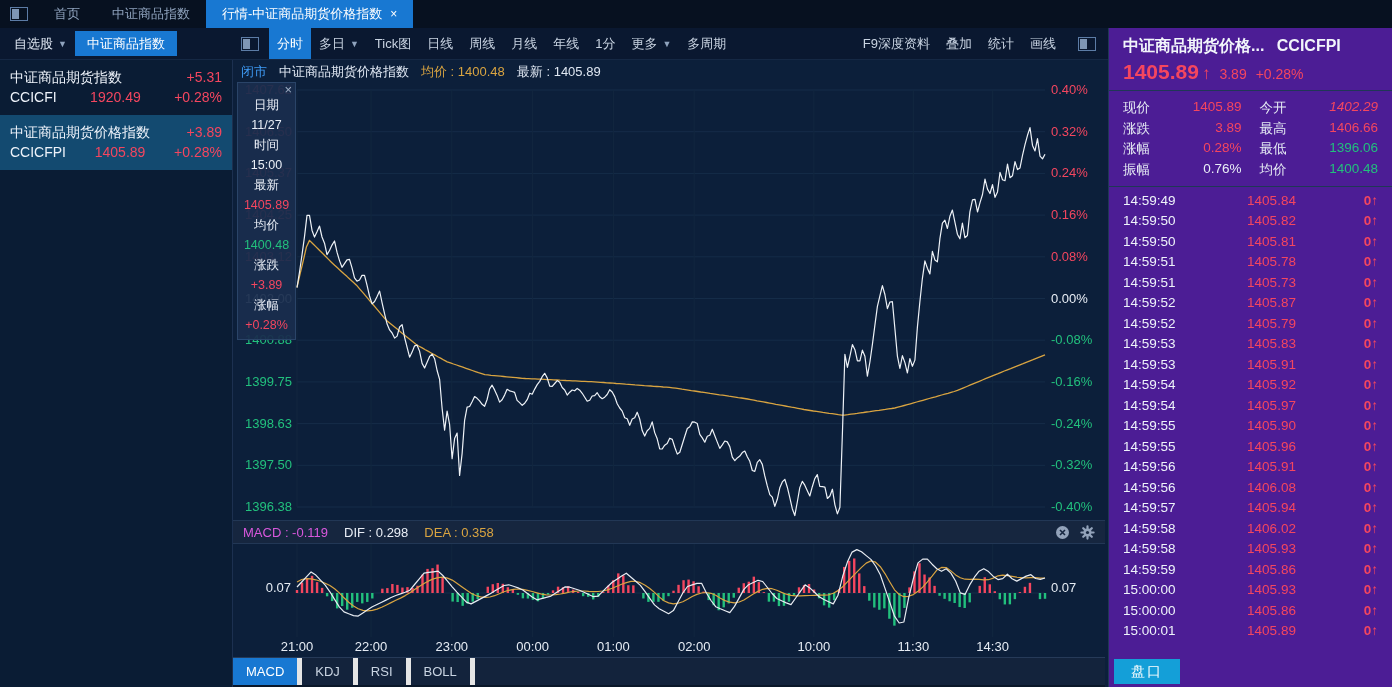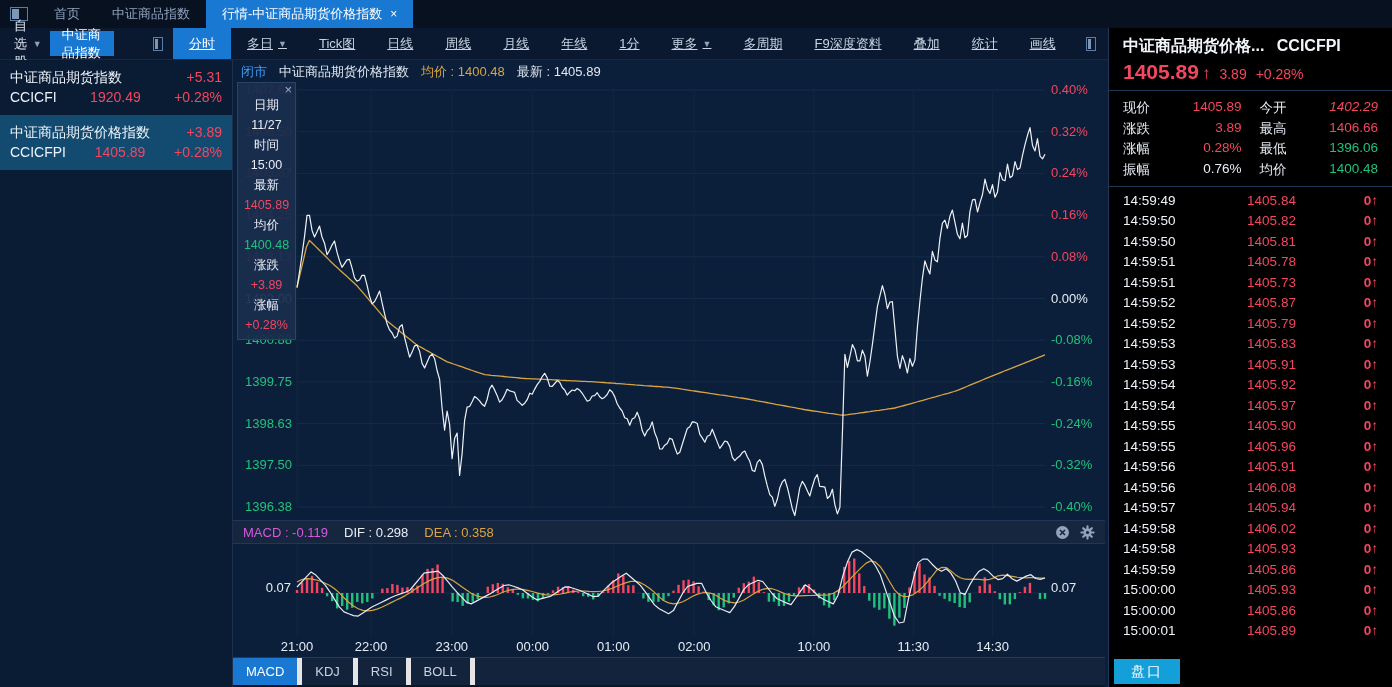--- a/index.html
+++ b/index.html
@@ -13,21 +13,21 @@
   .tab{padding:0 16px;display:flex;align-items:center;font-size:13px;color:#8fa3bd;white-space:nowrap;}
   .tab.active{background:#1878d2;color:#ffffff;}
   .tab .close{margin-left:8px;font-size:12px;}
 
   
   .toolbar{position:absolute;left:0;top:28px;width:1108px;height:32px;background:#0a1830;display:flex;align-items:stretch;border-bottom:1px solid #152844;box-sizing:border-box;}
   .group-btn{display:flex;align-items:center;font-size:13px;color:#dfe7f2;padding:12px 8px;margin-left:6px;}
   .caret{font-size:9px;color:#8fa3bd;margin-left:5px;}
   .blue-btn{background:#1878d2;color:#fff;display:flex;align-items:center;font-size:13px;padding:0 12px;margin:3px 0;}
   .tool-sep{width:54px;}
-  .t-item{display:flex;align-items:center;font-size:13px;color:#c9d4e2;padding:0 16px;white-space:nowrap;text-decoration:underline;}
+  .t-item{display:flex;align-items:center;font-size:13px;color:#c9d4e2;padding:0 8px;white-space:nowrap;}
   .t-item.active{background:#1878d2;color:#fff;}
   .toolbar-right{margin-left:auto;display:flex;align-items:stretch;}
 
   
   .watch-panel{position:absolute;left:0;top:60px;width:233px;height:627px;background:#0a1c34;border-right:1px solid #1c3050;box-sizing:border-box;}
   .w-item{padding:7px 10px 8px;}
   .w-item.selected{background:#134a70;}
   .w-row{display:flex;justify-content:space-between;font-size:14px;line-height:20px;}
   .w-name{color:#eef3fa;}
   .w-code{color:#eef3fa;}
@@ -51,21 +51,21 @@
   .ind-tab{padding:0 13px;display:flex;align-items:center;font-size:13px;color:#c9d4e2;border-right:5px solid #e5e5e5;}
   .ind-tab.active{background:#1878d2;color:#fff;}
   .bottom-strip{position:absolute;left:0;bottom:0;width:100%;height:2px;background:#0a1729;}
 
   
   .tooltip{position:absolute;left:4px;top:22px;width:59px;background:rgba(26,46,78,0.94);border:1px solid #2a4468;box-sizing:border-box;padding:12px 0 4px;z-index:6;}
   .tt-close{position:absolute;right:3px;top:0px;font-size:13px;color:#9fb0c6;line-height:14px;}
   .tt-row{height:20px;line-height:20px;text-align:center;font-size:12.5px;white-space:nowrap;}
 
   
-  .right-panel{position:absolute;left:1108px;top:28px;width:284px;height:659px;background:#000000;border-left:1px solid #203756;box-sizing:border-box;}
+  .right-panel{position:absolute;left:1108px;top:28px;width:284px;height:659px;background:#4c1d95;border-left:1px solid #203756;box-sizing:border-box;}
   .rp-title{padding:8px 14px 0;font-size:16px;font-weight:bold;color:#f2f6fb;white-space:nowrap;}
   .rp-price-row{padding:3px 14px 6px;display:flex;align-items:baseline;gap:9px;}
   .rp-big{font-size:21px;font-weight:bold;}
   .rp-arrow{font-size:17px;font-weight:bold;}
   .rp-sm{font-size:14px;}
   .rp-stats{border-top:1px solid #203756;padding:7px 14px 6px;}
   .rp-stat-row{display:flex;height:20.5px;align-items:center;font-size:13.5px;}
   .rp-cell{flex:1;display:flex;justify-content:space-between;}
   .rp-cell.first{margin-right:18px;}
   .rp-cell .l{color:#e6ecf4;}

